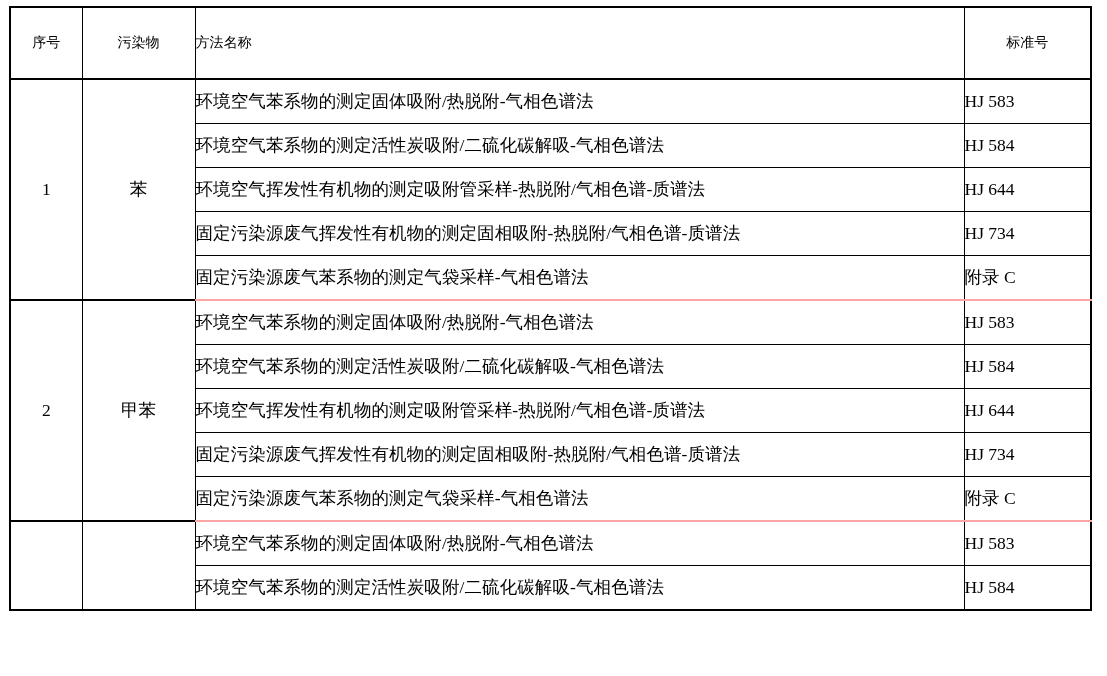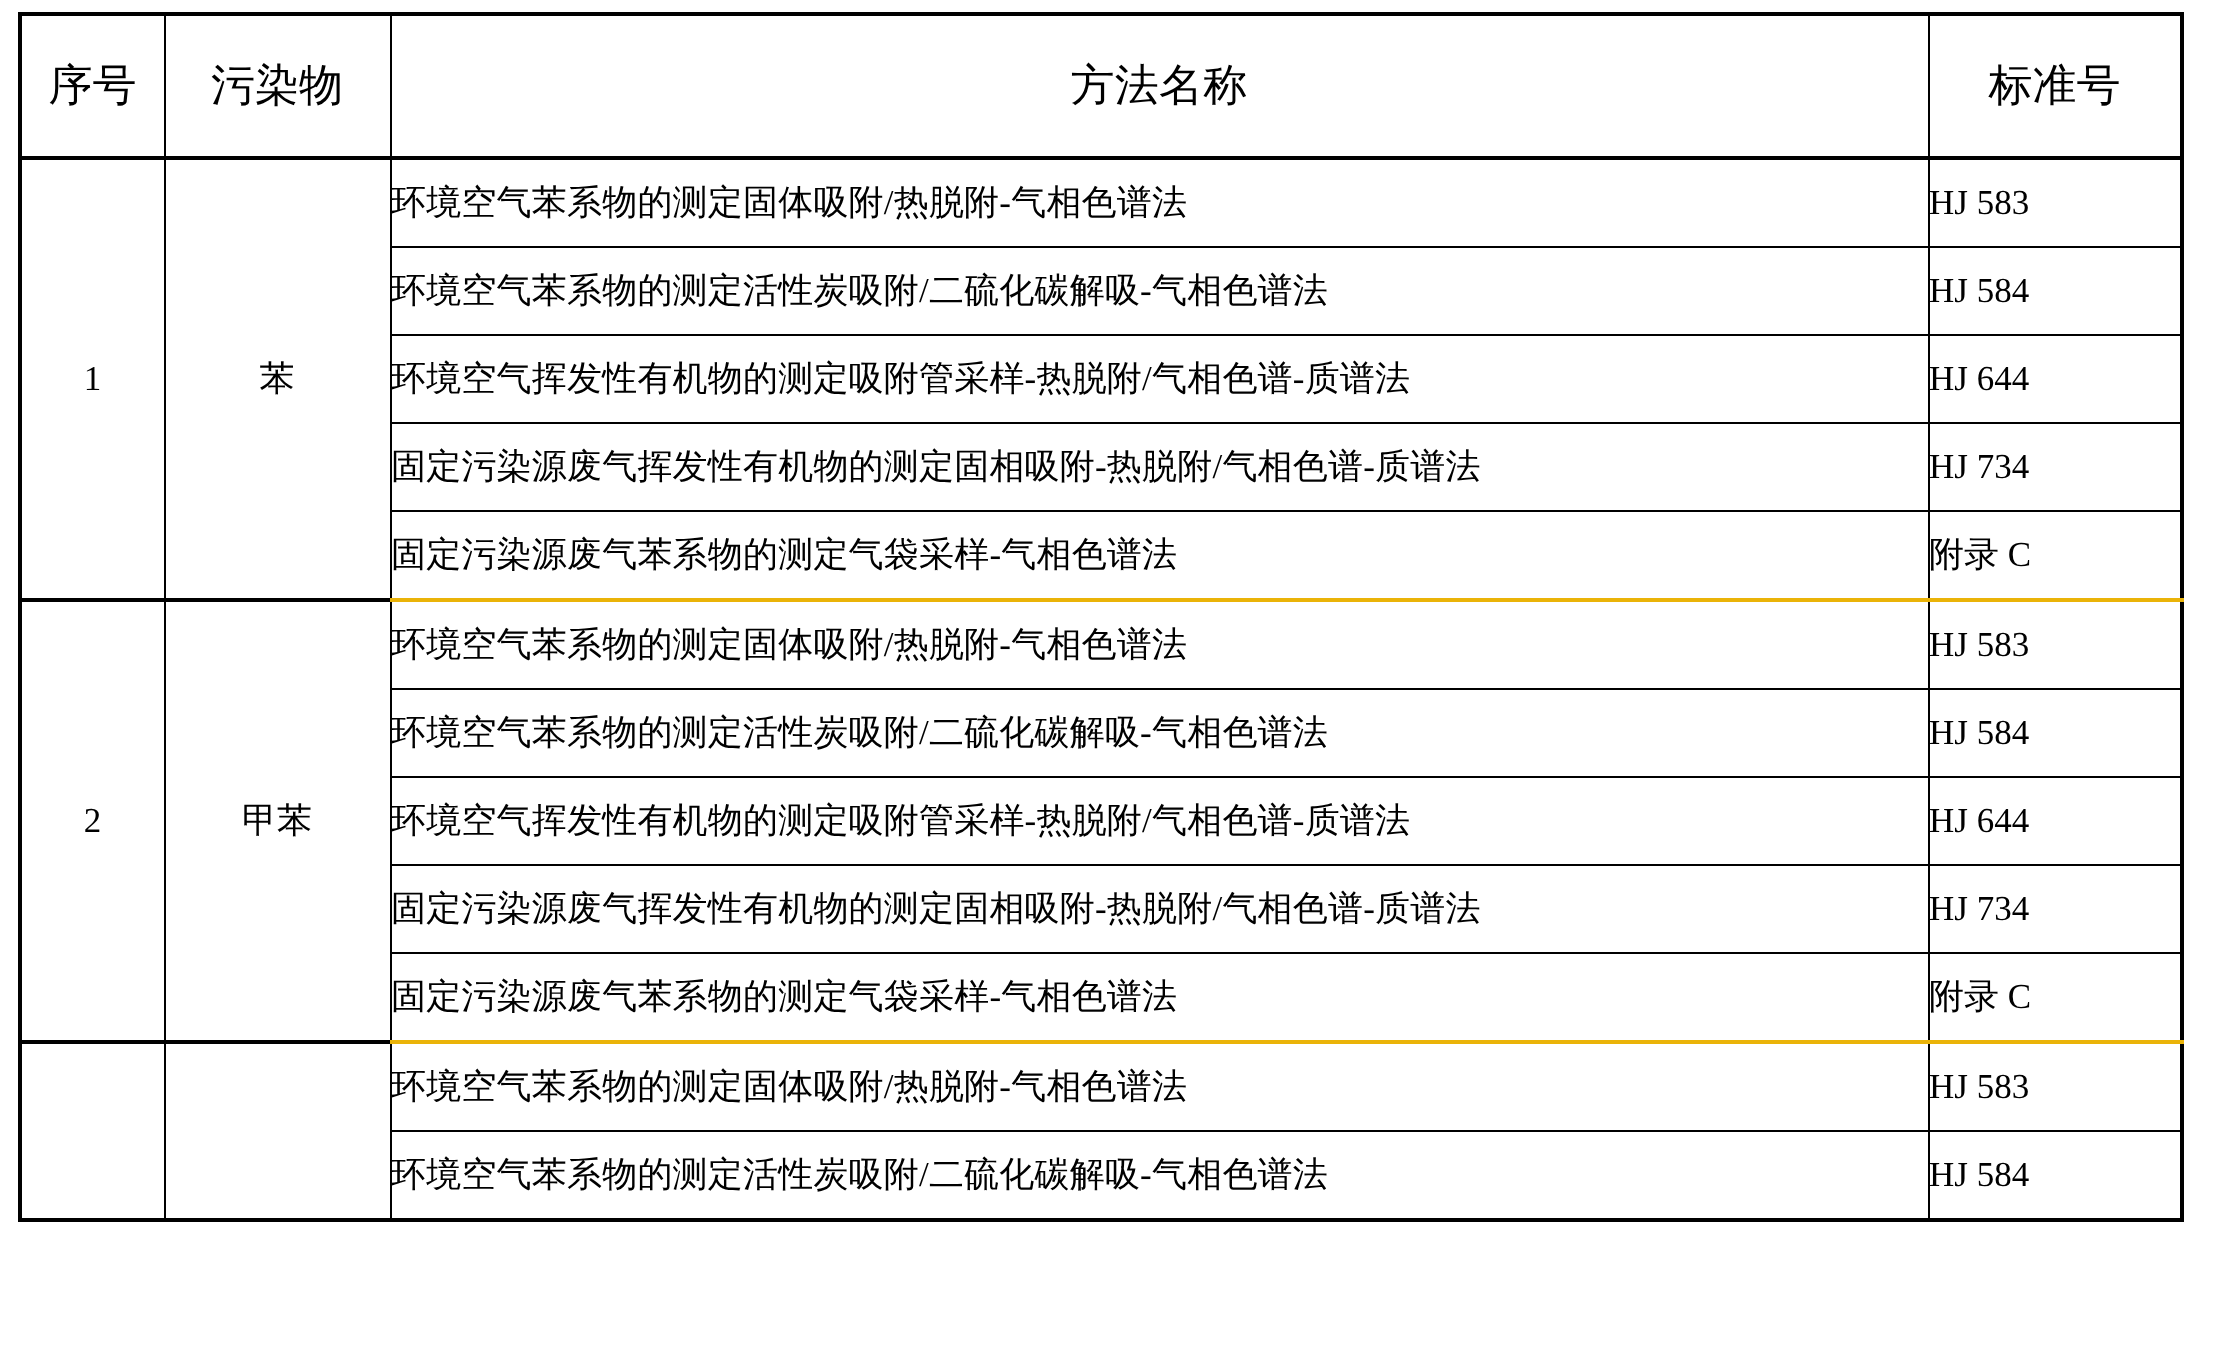--- a/index.html
+++ b/index.html
@@ -38,34 +38,34 @@
     font-size: 17.5px;
     line-height: 1.25;
     padding: 0;
     vertical-align: middle;
     height: 43px;
   }
   
   tr.head-row td {
     height: 70px;
     text-align: center;
-    font-size: 22px;
+    font-size: 14px;
     border-bottom: 2px solid #000000;
   }
   
   td.group-cell {
     text-align: center;
     border-top: 2px solid #000000;
     border-bottom: 2px solid #000000;
   }
   tr.group-start td {
     border-top: 2px solid #000000;
   }
   tr.group-end td {
-    border-bottom: 2px solid #eab308;
+    border-bottom: 2px solid #fca5a5;
   }
   td.method {
     text-align: left;
     padding-left: 13px;
     letter-spacing: 0.1px;
   }
   td.std {
     text-align: left;
     font-size: 17px;
   }
@@ -85,21 +85,21 @@
     <colgroup>
       <col class="c-seq">
       <col class="c-poll">
       <col class="c-method">
       <col class="c-std">
     </colgroup>
     <tbody>
       <tr class="head-row">
         <td class="seq">序号</td>
         <td class="poll">污染物</td>
-        <td class="method" style="text-align:center;">方法名称</td>
+        <td class="method" style="text-align:left;">方法名称</td>
         <td class="std">标准号</td>
       </tr>
 
       <tr class="group-start">
         <td class="seq group-cell" rowspan="5">1</td>
         <td class="poll group-cell" rowspan="5">苯</td>
         <td class="method clip">环境空气苯系物的测定固体吸附/热脱附-气相色谱法</td>
         <td class="std">HJ 583</td>
       </tr>
       <tr>

